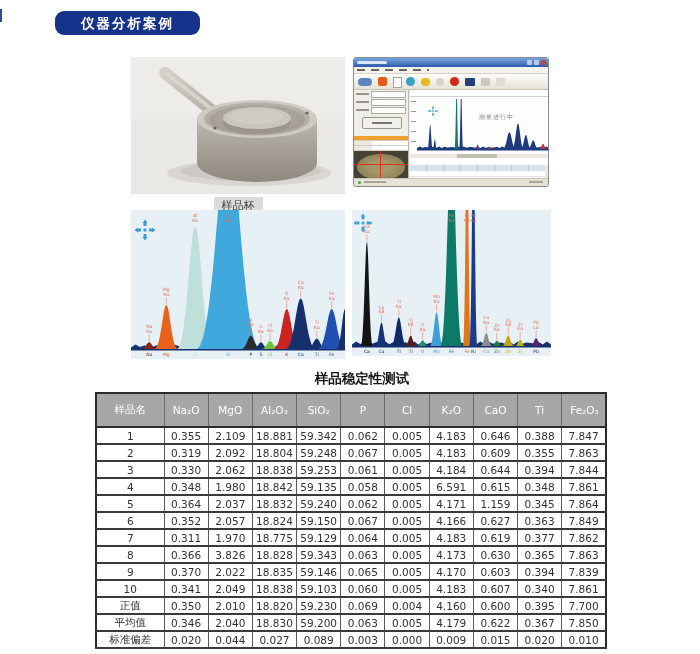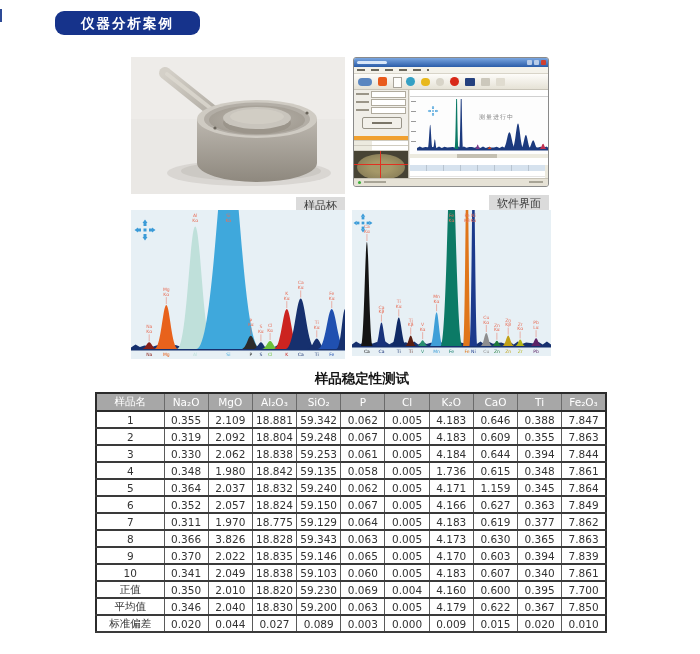--- a/index.html
+++ b/index.html
@@ -9,21 +9,21 @@
   
   .edge-mark{position:absolute;left:0;top:9px;width:2px;height:13px;background:#2d4a96;}
   .badge{position:absolute;left:55px;top:11px;height:24px;line-height:24px;padding:0 26px;
          background:#16338b;color:#fff;font-size:13.5px;font-weight:bold;letter-spacing:2px;
          border-radius:9px;}
 
   
   .cup-box{position:absolute;left:131px;top:57px;width:214px;height:137px;}
   .software{position:absolute;left:353px;top:57px;width:196px;height:130px;background:#ece9e2;
             border:1px solid #8a8a8a;border-radius:3px;box-sizing:border-box;overflow:hidden;}
-  .caption{position:absolute;text-align:right;}
+  .caption{position:absolute;text-align:center;}
   .cap-cup{left:131px;top:194px;width:214px;}
   .cap-sw{left:353px;top:192px;width:196px;}
   .cap-chip{display:inline-block;background:#dbdbdb;color:#3a3a3a;font-size:11px;padding:1px 8px;}
 
   
   .sw-titlebar{position:absolute;left:0;top:0;right:0;height:9px;
                background:linear-gradient(#7aa6e0,#2a5ca8);}
   .sw-title-text{position:absolute;left:3px;top:3px;width:30px;height:3px;background:#d8e6f8;border-radius:2px;}
   .sw-btn{position:absolute;top:2px;width:5px;height:5px;border-radius:1px;background:#b8cce8;}
   .sw-btn.min{right:16px;} .sw-btn.max{right:9px;} .sw-btn.close{right:2px;background:#d04030;}
@@ -79,21 +79,21 @@
   .spec-left{left:131px;top:210px;width:214px;height:149px;}
   .spec-right{left:352px;top:210px;width:199px;height:146px;}
   .spectrum svg{display:block;}
 
   
   .tbl-title{position:absolute;left:12px;top:370px;width:700px;text-align:center;
              font-size:13.5px;font-weight:bold;color:#151515;}
   .stable{position:absolute;left:95px;top:392px;width:510px;border-collapse:collapse;
           table-layout:fixed;background:#fff;border:2px solid #2b2b2b;}
   .stable th{background:#a7a7a7;color:#ffffff;font-weight:normal;font-size:10.5px;height:16px;
-             border:1px solid #6b6b6b;border-bottom:2px solid #2b2b2b;padding:0;}
+             border:1px solid #6b6b6b;border-bottom:2px solid #2b2b2b;padding:8px;}
   .stable td{font-size:10.5px;color:#323232;text-align:center;height:15px;padding:0;
              border-left:1px solid #5a5a5a;border-right:1px solid #5a5a5a;
              border-top:2px solid #3a3a3a;border-bottom:2px solid #3a3a3a;}
 </style>
 </head>
 <body>
 
 <div class="page">
   <div class="edge-mark"></div>
   <div class="badge">仪器分析案例</div>
@@ -232,23 +232,20 @@
           <i></i>
           <i></i>
         </div>
       <div class="sw-vscroll"></div>
     </div>
     <div class="sw-statusbar">
       <span class="dot"></span>
       <span class="sbar"></span>
       <span class="sbar r"></span>
     </div>
-  </div>
-  <div class="caption cap-sw">
-    <span class="cap-chip">软件界面</span>
   </div>
 
   <div class="spectrum spec-left">
     <svg width="214" height="149">
         <path d="M0 139 L0.0 137.5 L4.5 134.6 L8.9 137.0 L13.4 135.5 L17.8 135.9 L22.3 136.6 L26.8 134.9 L31.2 137.4 L35.7 134.5 L40.1 137.3 L44.6 135.0 L49.0 136.4 L53.5 136.2 L58.0 135.3 L62.4 137.2 L66.9 134.6 L71.3 137.5 L75.8 134.7 L80.3 136.9 L84.7 135.7 L89.2 135.7 L93.6 136.8 L98.1 134.8 L102.5 137.5 L107.0 134.5 L111.5 137.2 L115.9 135.2 L120.4 136.2 L124.8 136.4 L129.3 135.1 L133.8 137.3 L138.2 134.5 L142.7 137.4 L147.1 134.8 L151.6 136.7 L156.0 135.9 L160.5 135.5 L165.0 137.0 L169.4 134.6 L173.9 137.5 L178.3 134.6 L182.8 137.1 L187.3 135.4 L191.7 136.0 L196.2 136.6 L200.6 134.9 L205.1 137.4 L209.5 134.5 L214.0 137.4 L214 139 Z" fill="#16306e"></path>
         <path d="M 10.7 139 C 14.8 139 15.9 132.3 18.2 132.3 C 20.4 132.3 21.6 139 25.7 139 Z" fill="#8a2018"></path>
         <path d="M 23.5 139 C 30.0 139 31.8 95.1 35.3 95.1 C 38.8 95.1 40.6 139 47.1 139 Z" fill="#e8621c"></path>
         <path d="M 46.0 139 C 56.0 139 58.7 16.6 64.2 16.6 C 69.7 16.6 72.4 139 82.4 139 Z" fill="#bfe0da"></path>
         <path d="M 65.3 139 C 82.9 139 87.7 -73.8 97.4 -73.8 C 107.0 -73.8 111.8 139 129.5 139 Z" fill="#3fa8dc"></path>
         <path d="M 110.2 139 C 115.5 139 117.0 125.7 119.8 125.7 C 122.7 125.7 124.2 139 129.5 139 Z" fill="#2b2b2b"></path>
@@ -446,21 +443,21 @@
           <td>7.844</td>
         </tr>
         <tr>
           <td>4</td>
           <td>0.348</td>
           <td>1.980</td>
           <td>18.842</td>
           <td>59.135</td>
           <td>0.058</td>
           <td>0.005</td>
-          <td>1.736</td>
+          <td>6.591</td>
           <td>0.615</td>
           <td>0.348</td>
           <td>7.861</td>
         </tr>
         <tr>
           <td>5</td>
           <td>0.364</td>
           <td>2.037</td>
           <td>18.832</td>
           <td>59.240</td>

